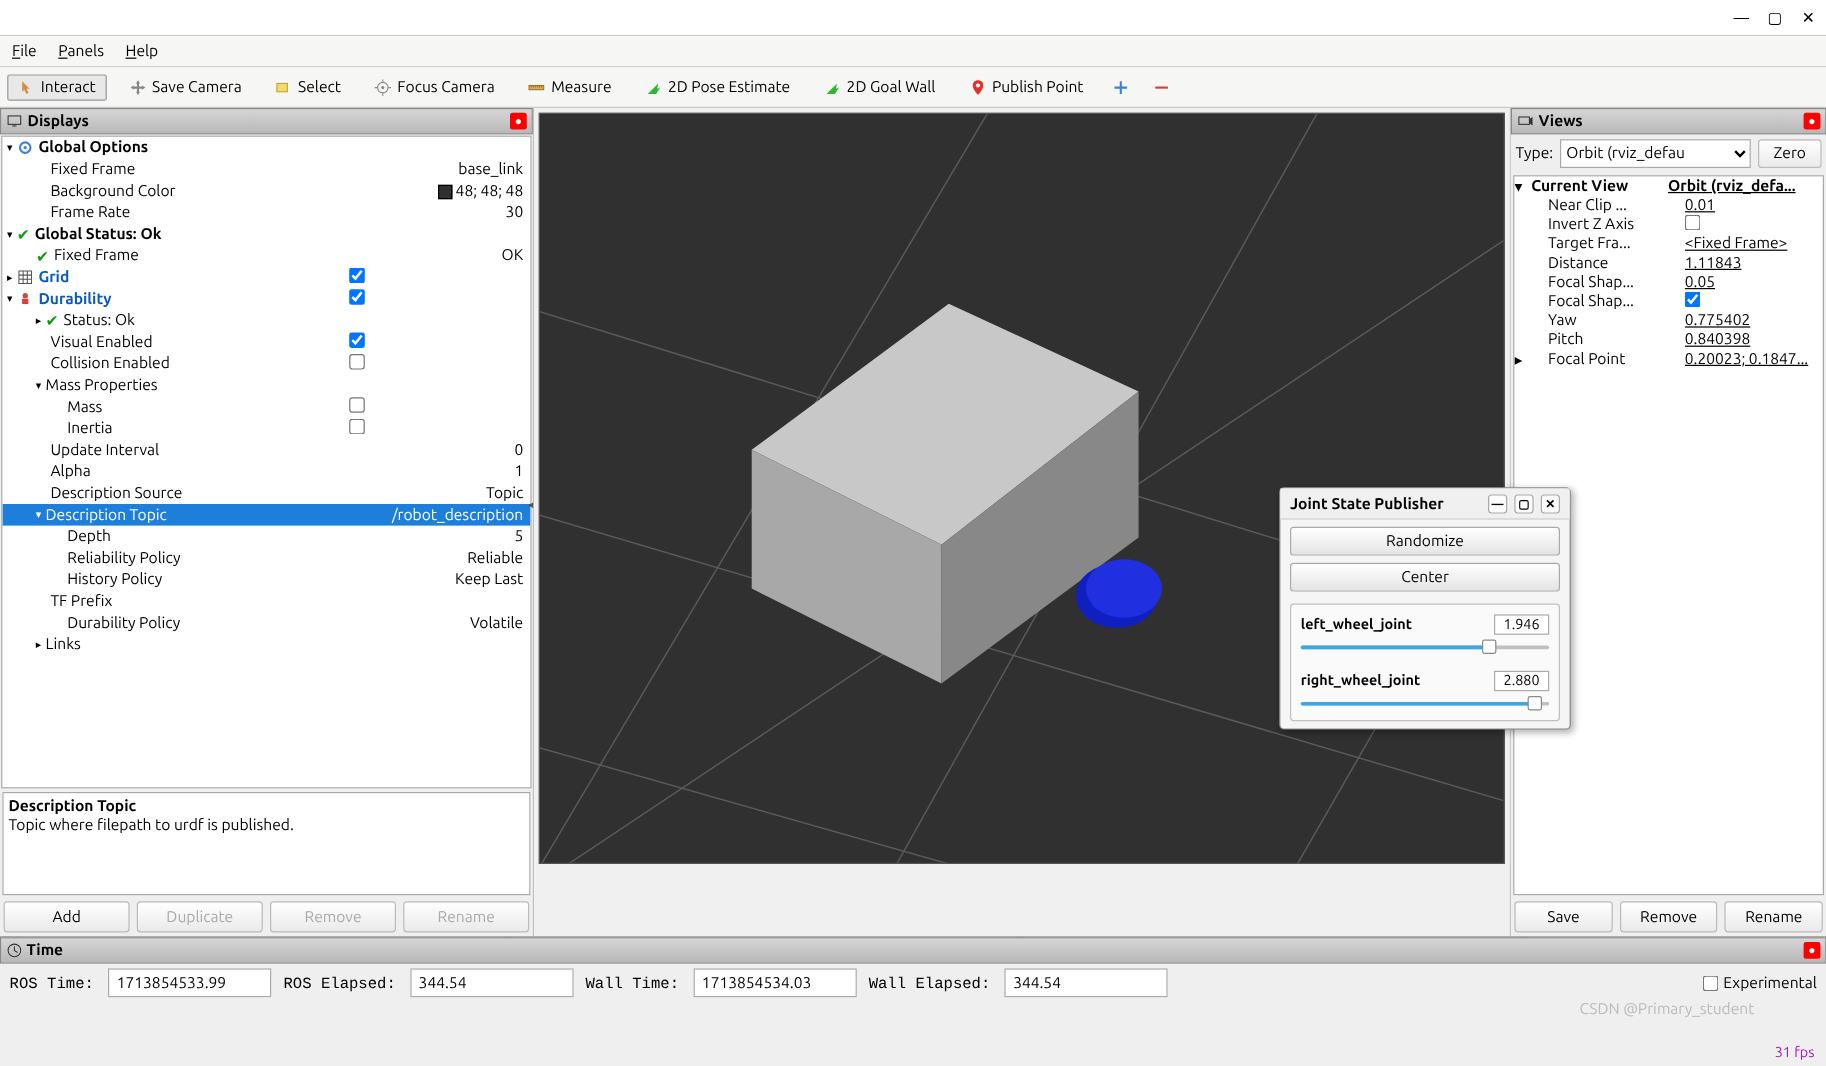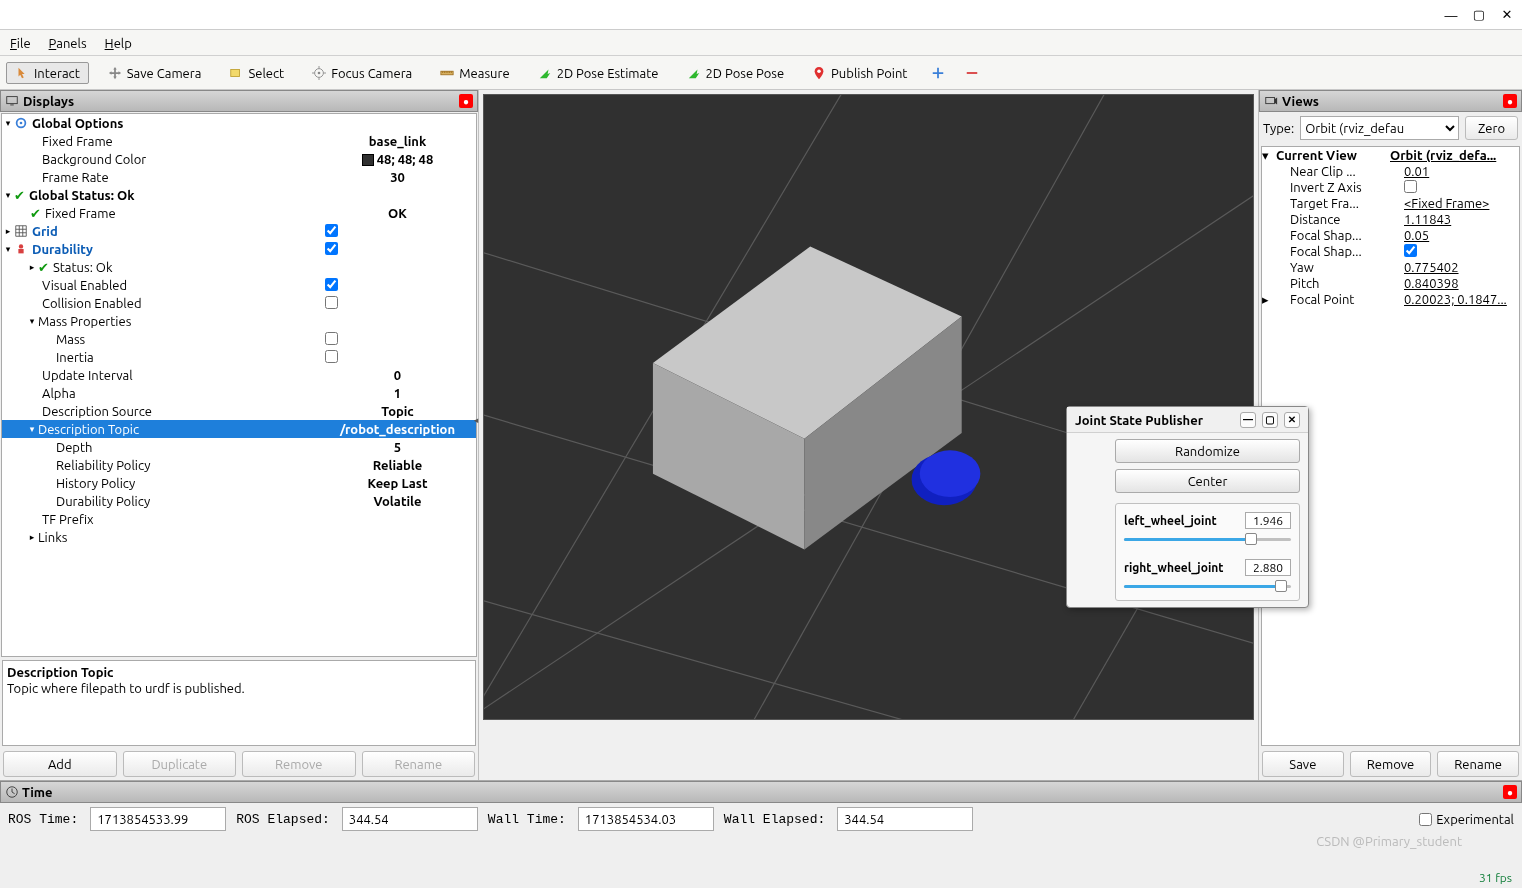--- a/index.html
+++ b/index.html
@@ -13,30 +13,30 @@
 .menubar{height:26px;background:#f6f6f4;border-bottom:1px solid #d0d0d0;display:flex;align-items:center;padding:0 10px;gap:18px;}
 .menubar span{cursor:pointer;}
 .menubar u{text-decoration:underline;}
 .toolbar{height:34px;background:#f6f6f4;border-bottom:1px solid #c8c8c8;display:flex;align-items:center;padding:0 6px;gap:10px;}
 .tool-btn{border:1px solid transparent;background:none;padding:3px 8px;display:flex;align-items:center;gap:5px;cursor:pointer;border-radius:2px;}
 .tool-btn.active{border:1px solid #999;background:#e8e8e8;}
 .toolbar .sep-icon{width:14px;height:14px;}
 .toolbar svg{display:block;}
 
 .workspace{display:flex;height:690px;}
-.displays-panel{width:479px;background:#efefef;display:flex;flex-direction:column;border-right:1px solid #c0c0c0;}
+.displays-panel{width:445px;background:#efefef;display:flex;flex-direction:column;border-right:1px solid #c0c0c0;}
 .panel-title{height:22px;background:linear-gradient(#d6d6d6,#b8b8b8);border:1px solid #888;display:flex;align-items:center;padding:0 4px;font-weight:bold;gap:4px;}
 .panel-title .close{margin-left:auto;width:14px;height:14px;background:#f00;border-radius:2px;color:#fff;font-size:10px;display:flex;align-items:center;justify-content:center;cursor:pointer;}
 .tree{flex:1;background:#fff;border:1px solid #aaa;overflow:auto;margin:1px;}
 .tree-row{display:flex;align-items:center;height:18px;padding-right:6px;}
 .tree-row.sel{background:#1e7fdb;color:#fff;}
 .tri{width:12px;text-align:center;font-size:9px;cursor:pointer;}
 .tri.empty{visibility:hidden;}
 .tree-lbl{flex:0 0 auto;}
-.tree-val{margin-left:auto;width:145px;text-align:center;font-weight:bold;}
+.tree-val{margin-left:auto;width:145px;text-align:right;}
 .tree-check{margin-left:auto;width:145px;}
 .tree .blue{color:#0b5cb5;font-weight:600;}
 .ok{color:#109a10;}
 .gear-icon,.grid-icon,.robot-icon{width:14px;height:14px;display:inline-block;margin-right:4px;}
 .desc-box{height:86px;background:#fff;border:1px solid #aaa;margin:2px;padding:4px;}
 .desc-box .dt{font-weight:bold;margin-bottom:2px;}
 .disp-btns{display:flex;gap:6px;padding:3px;}
 .disp-btns button{flex:1;height:26px;border:1px solid #bbb;background:linear-gradient(#fff,#eaeaea);border-radius:3px;cursor:pointer;}
 .disp-btns button:disabled{color:#aaa;}
 
@@ -60,29 +60,29 @@
 
 .time-panel{border-top:1px solid #aaa;}
 .time-title{height:22px;background:linear-gradient(#d6d6d6,#b8b8b8);border:1px solid #888;display:flex;align-items:center;padding:0 4px;font-weight:bold;}
 .time-title .close{margin-left:auto;width:14px;height:14px;background:#f00;border-radius:2px;color:#fff;font-size:10px;display:flex;align-items:center;justify-content:center;}
 .time-row{display:flex;align-items:center;gap:10px;padding:4px 8px;}
 .time-row label{margin-right:2px;font-family:Liberation Mono, monospace;}
 .time-row input[type=text]{height:24px;border:1px solid #aaa;padding:0 6px;background:#fff;width:136px;}
 .time-row .exp{margin-left:auto;display:flex;align-items:center;gap:4px;}
 .reset-row{padding:4px 8px;}
 .reset-row button{height:24px;padding:0 14px;border:1px solid #bbb;background:linear-gradient(#fff,#eaeaea);border-radius:3px;}
-.fps{position:absolute;right:10px;bottom:4px;color:#15803d;font-size:12px;}
+.fps{position:absolute;right:10px;bottom:4px;color:#a21caf;font-size:12px;}
 .watermark{position:absolute;right:60px;bottom:40px;color:#bbb;font-size:13px;}
 
 
 .jsp{position:absolute;left:1066px;top:406px;width:243px;background:#f5f5f5;border:1px solid #888;box-shadow:2px 2px 6px rgba(0,0,0,.3);border-radius:4px;}
 .jsp-title{height:26px;display:flex;align-items:center;padding:0 8px;font-weight:600;background:#f0f0f0;border-bottom:1px solid #d0d0d0;}
 .jsp-title .wc{margin-left:auto;display:flex;gap:6px;}
 .jsp-title .wc div{width:16px;height:16px;border:1px solid #aaa;border-radius:3px;display:flex;align-items:center;justify-content:center;font-size:10px;cursor:pointer;background:#fcfcfc;}
-.jsp-body{padding:6px 8px;margin-left:40px;}
+.jsp-body{padding:6px 8px;}
 .jsp-body button{width:100%;height:24px;margin-bottom:6px;border:1px solid #aaa;background:linear-gradient(#fff,#e4e4e4);border-radius:3px;cursor:pointer;}
 .jsp-group{border:1px solid #c0c0c0;border-radius:3px;padding:8px;margin-top:4px;background:#fafafa;}
 .jsp-joint{margin-bottom:14px;}
 .jsp-joint:last-child{margin-bottom:0;}
 .jsp-joint-head{display:flex;align-items:center;margin-bottom:4px;}
 .jsp-joint-head .jn{font-weight:600;font-size:12px;}
 .jsp-joint-head .jv{margin-left:auto;border:1px solid #aaa;background:#fff;padding:1px 6px;font-size:12px;min-width:46px;text-align:center;}
 .slider{position:relative;height:12px;}
 .slider .track-bg{position:absolute;left:0;right:0;top:5px;height:3px;background:#c0c0c0;border-radius:2px;}
 .slider .track-fill{position:absolute;left:0;top:5px;height:3px;background:#3ba7e6;border-radius:2px;}
@@ -147,21 +147,21 @@
   <button class="tool-btn">
     <svg class="sep-icon" viewBox="0 0 16 16">
         <path d="M2 14L12 4l-1 5 3-1-4 6z" fill="#2eb82e"></path>
       </svg>
     <span>2D Pose Estimate</span>
   </button>
   <button class="tool-btn">
     <svg class="sep-icon" viewBox="0 0 16 16">
         <path d="M2 14L12 4l-1 5 3-1-4 6z" fill="#2eb82e"></path>
       </svg>
-    <span>2D Pose Pose</span>
+    <span>2D Goal Wall</span>
   </button>
   <button class="tool-btn">
     <svg class="sep-icon" viewBox="0 0 16 16">
         <path d="M8 1C5 1 3 3 3 6c0 4 5 9 5 9s5-5 5-9c0-3-2-5-5-5z" fill="#e03030"></path>
         <circle cx="8" cy="6" r="2" fill="#fff"></circle>
       </svg>
     <span>Publish Point</span>
   </button>
   <button class="tool-btn" style="padding:3px 4px">
     <svg class="sep-icon" viewBox="0 0 16 16">
@@ -317,28 +317,28 @@
           <span class="tree-val">Reliable</span>
         </div>
       <div class="tree-row">
           <span class="tri empty">·</span>
           <span style="width:42px"></span>
           <span class="tree-lbl">History Policy</span>
           <span class="tree-val">Keep Last</span>
         </div>
       <div class="tree-row">
           <span class="tri empty">·</span>
+          <span style="width:28px"></span>
+          <span class="tree-lbl">TF Prefix</span>
+        </div>
+      <div class="tree-row">
+          <span class="tri empty">·</span>
           <span style="width:42px"></span>
           <span class="tree-lbl">Durability Policy</span>
           <span class="tree-val">Volatile</span>
-        </div>
-      <div class="tree-row">
-          <span class="tri empty">·</span>
-          <span style="width:28px"></span>
-          <span class="tree-lbl">TF Prefix</span>
         </div>
       <div class="tree-row">
           <span class="tri empty">·</span>
           <span style="width:12px"></span>
           <span class="tri">▸</span>
           <span class="tree-lbl">Links</span>
         </div>
     </div>
     <div class="desc-box">
       <div class="dt">Description Topic</div>

